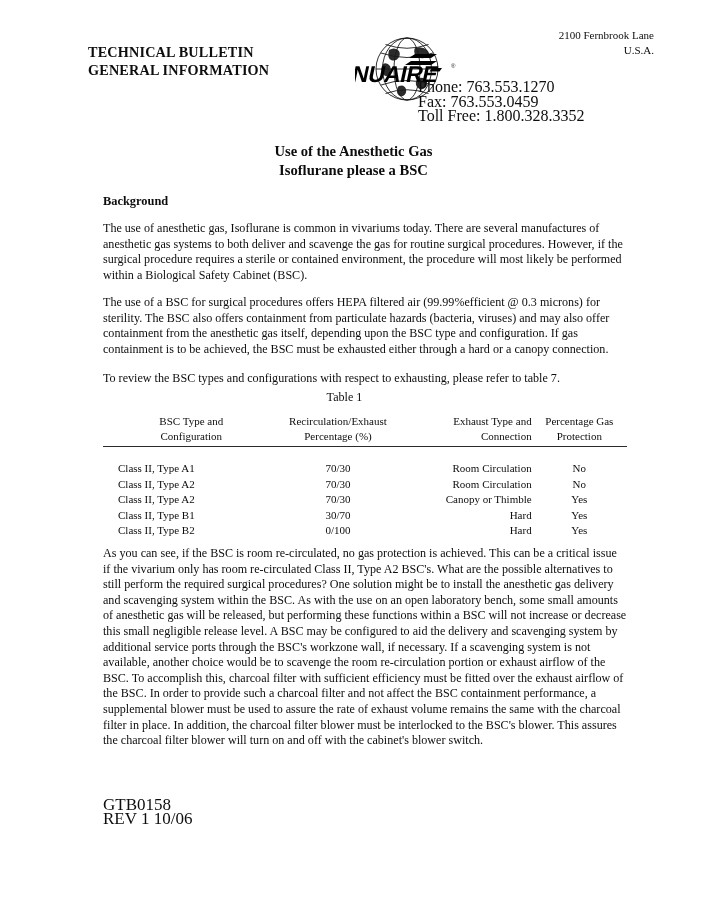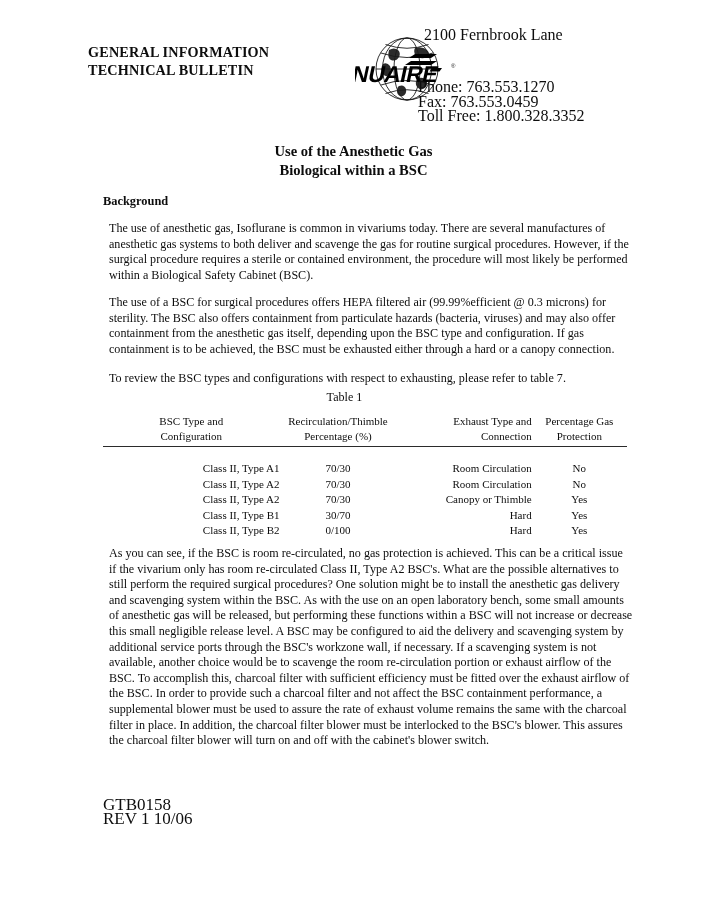--- a/index.html
+++ b/index.html
@@ -49,22 +49,22 @@
     width: 108px;
     height: 70px;
   }
   .logo svg { display: block; }
 
   .address {
     position: absolute;
     right: 53px;
     top: 28px;
     width: 230px;
-    text-align: left;
-    font-size: 16px;
+    text-align: right;
+    font-size: 11px;
     line-height: 14.6px;
   }
   .address .addr-line { white-space: nowrap; }
   .contact {
     position: absolute;
     right: 59px;
     top: 80px;
     width: 230px;
     text-align: left;
     font-size: 16px;
@@ -80,21 +80,21 @@
     width: 707px;
     text-align: center;
     font-weight: bold;
     font-size: 14.6px;
     line-height: 19px;
   }
 
   
   .body-block {
     position: absolute;
-    left: 109px;
+    left: 103px;
     width: 524px;
     font-size: 12.1px;
     line-height: 15.6px;
     text-align: left;
   }
   .section-heading {
     position: absolute;
     left: 103px;
     top: 194px;
     font-weight: bold;
@@ -129,21 +129,21 @@
     line-height: 15.2px;
     padding: 0 0 2px 0;
     border-bottom: 1.2px solid #2b2b2b;
   }
   .bsc-table td {
     text-align: center;
     line-height: 15.4px;
     padding: 0;
   }
   .bsc-table tbody tr:first-child td { padding-top: 14px; }
-  .bsc-table .col-type  { width: 168px; text-align: right; padding-left: 15px; }
+  .bsc-table .col-type  { width: 168px; text-align: left; padding-left: 15px; }
   .bsc-table th.col-type { text-align: center; padding-left: 0; }
   .bsc-table .col-pct   { width: 118px; }
   .bsc-table .col-exh   { width: 140px; text-align: right; }
   .bsc-table .col-prot  { width: 98px; }
 
   
   .footer {
     position: absolute;
     left: 103px;
     top: 798px;
@@ -153,22 +153,22 @@
   .footer div { white-space: nowrap; }
 </style>
 </head>
 <body>
 
 <div class="page">
 
   <div class="header">
 
     <div class="bulletin-title">
+      <div>TECHNICAL BULLETIN</div>
       <div>GENERAL INFORMATION</div>
-      <div>TECHNICAL BULLETIN</div>
     </div>
 
     <div class="logo">
       <svg width="108" height="70" viewBox="0 0 108 70" aria-hidden="true">
         <g fill="none" stroke="#1a1a1a" stroke-width="0.9">
           <circle cx="52" cy="35" r="31"></circle>
           <ellipse cx="52" cy="35" rx="13" ry="31"></ellipse>
           <ellipse cx="52" cy="35" rx="24.5" ry="31"></ellipse>
           <line x1="21" y1="35" x2="83" y2="35"></line>
           <path d="M26 19 Q52 28 78 19"></path>
@@ -190,53 +190,54 @@
           <path d="M60 20 l22 0 l-6 4 l-22 0 z"></path>
           <path d="M56 27 l26 0 l-6 4 l-26 0 z"></path>
           <path d="M77 34 l10 0 l-2.5 3.5 l-10 0 z"></path>
         </g>
         <text x="96" y="34" font-family="'Liberation Sans', sans-serif" font-size="6" fill="#1a1a1a">®</text>
       </svg>
     </div>
 
     <div class="address">
       <div class="addr-line">2100 Fernbrook Lane</div>
+      <div class="addr-line">U.S.A.</div>
     </div>
 
     <div class="contact">
       <div class="addr-line">Phone: 763.553.1270</div>
       <div class="addr-line">Fax: 763.553.0459</div>
       <div class="addr-line">Toll Free: 1.800.328.3352</div>
     </div>
   </div>
 
   <div class="doc-title">
     <div>Use of the Anesthetic Gas</div>
-    <div>Biological within a BSC</div>
+    <div>Isoflurane please a BSC</div>
   </div>
 
   <div class="section-heading">Background</div>
 
   <div class="body-block" id="para-1">The use of anesthetic gas, Isoflurane is common in vivariums today.  There are several manufactures of anesthetic gas systems to both deliver and scavenge the gas for routine surgical procedures.  However, if the surgical procedure requires a sterile or contained environment, the procedure will most likely be performed within a Biological Safety Cabinet (BSC).</div>
 
   <div class="body-block" id="para-2">The use of a BSC for surgical procedures offers HEPA filtered air (99.99%efficient @ 0.3 microns) for sterility.  The BSC also offers containment from particulate hazards (bacteria, viruses) and may also offer containment from the anesthetic gas itself, depending upon the BSC type and configuration.  If gas containment is to be achieved, the BSC must be exhausted either through a hard or a canopy connection.</div>
 
   <div class="body-block" id="para-3">To review the BSC types and configurations with respect to exhausting, please refer to table 7.</div>
 
   <div class="table-caption">Table 1</div>
 
   <table class="bsc-table">
     <thead>
       <tr>
         <th class="col-type">
           <div>BSC Type and</div>
           <div>Configuration</div>
         </th>
         <th class="col-pct">
-          <div>Recirculation/Thimble</div>
+          <div>Recirculation/Exhaust</div>
           <div>Percentage (%)</div>
         </th>
         <th class="col-exh">
           <div>Exhaust Type and</div>
           <div>Connection</div>
         </th>
         <th class="col-prot">
           <div>Percentage Gas</div>
           <div>Protection</div>
         </th>

